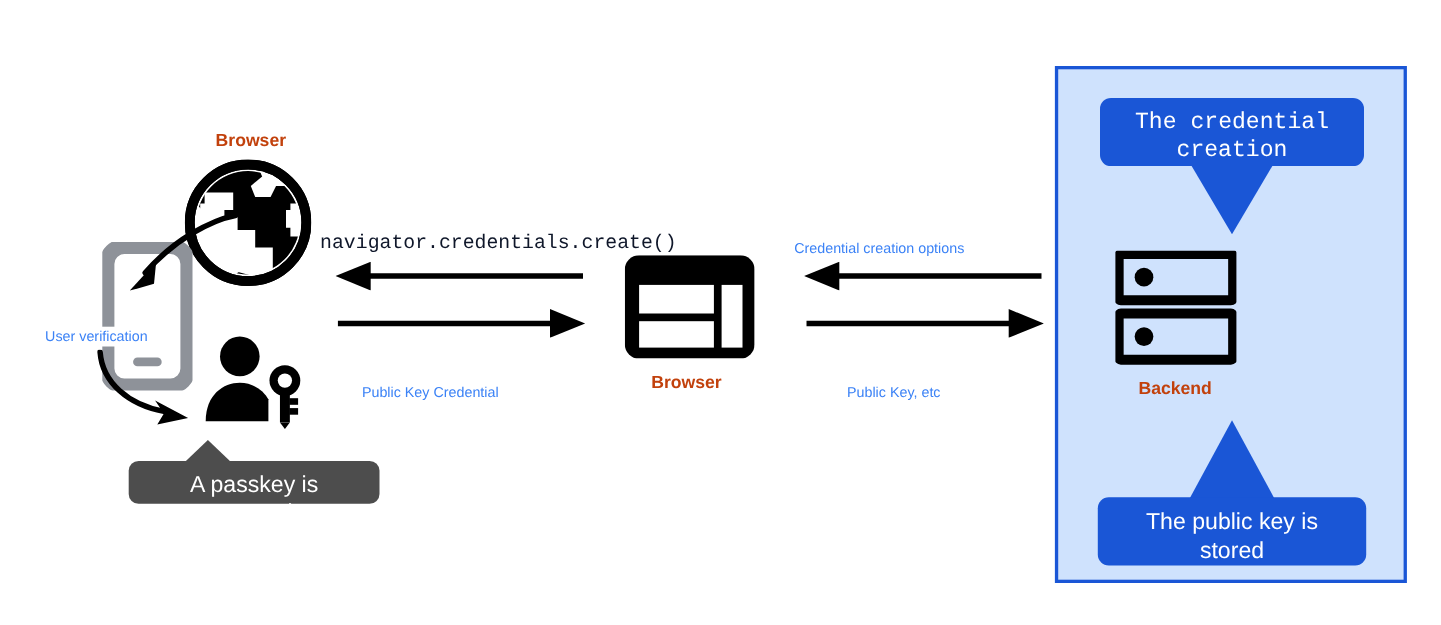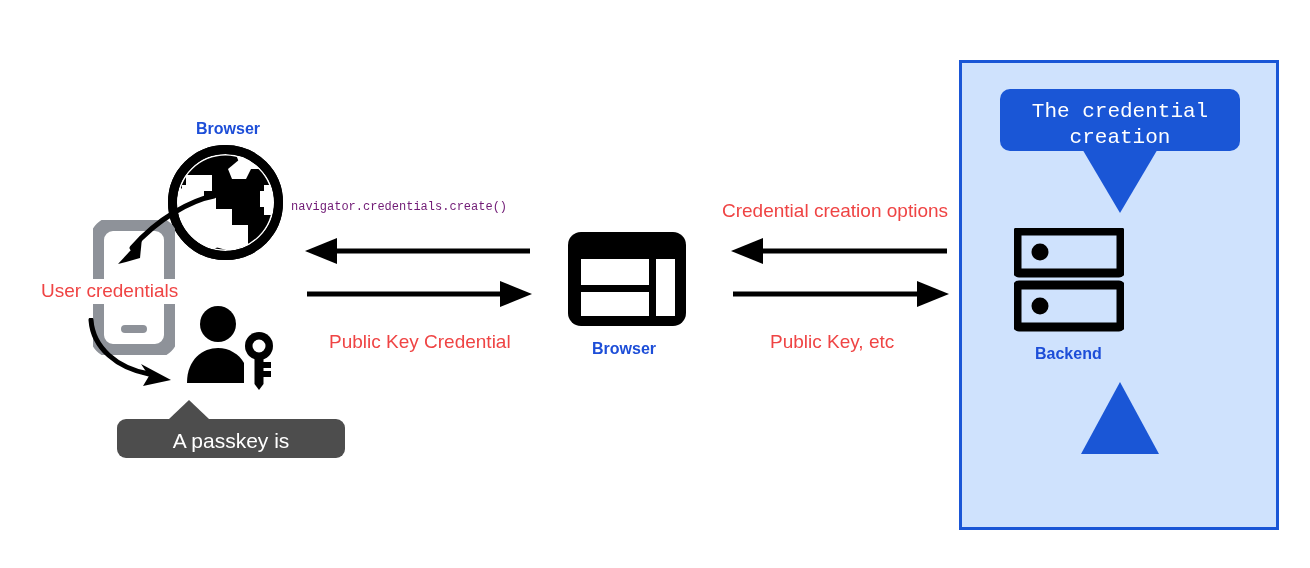--- a/index.html
+++ b/index.html
@@ -15,36 +15,38 @@
     position: relative;
     width: 1310px;
     height: 568px;
     background: #ffffff;
     overflow: hidden;
   }
   .abs { position: absolute; }
 
   
   .label {
-    color: #ef4444;
-    font-size: 19px;
+    color: #3b82f6;
+    font-size: 13px;
     line-height: 1.2;
     white-space: nowrap;
+    margin-top: 18px;
   }
   .label-bold {
     font-weight: bold;
     font-size: 16px;
-    color: #1d4ed8;
+    color: #c2410c;
     white-space: nowrap;
   }
   .label-mono {
     font-family: "Liberation Mono", "DejaVu Sans Mono", monospace;
-    font-size: 12px;
-    color: #701a75;
+    font-size: 18px;
+    color: #0f172a;
     white-space: nowrap;
+    margin-top: 11px;
   }
 
   
   #backend-panel {
     left: 959px;
     top: 60px;
     width: 320px;
     height: 470px;
     background: #cfe2fd;
     border: 3px solid #1a56d6;
@@ -116,20 +118,24 @@
       <circle cx="26" cy="24" r="8.5" fill="#000000"></circle>
       <rect x="3" y="57" width="104" height="42" rx="2" fill="none" stroke="#000000" stroke-width="9"></rect>
       <circle cx="26" cy="78" r="8.5" fill="#000000"></circle>
     </svg>
   </div>
 
   <div class="abs label-bold" style="left:1035px; top:345px;">Backend</div>
 
   <div class="abs tail-up-blue" style="left:1081px; top:382px;"></div>
 
+  <div class="abs tooltip-blue" style="left:998px; top:452px; width:244px; height:62px;">
+    <div>The public key is</div>
+    <div>stored</div>
+  </div>
 
   <div class="abs" style="left:568px; top:232px;">
     <svg width="118" height="94" viewBox="0 0 118 94" xmlns="http://www.w3.org/2000/svg">
       <rect x="0" y="0" width="118" height="94" rx="13" fill="#000000"></rect>
       <rect x="13" y="27" width="68" height="26" fill="#ffffff"></rect>
       <rect x="13" y="60" width="68" height="24" fill="#ffffff"></rect>
       <rect x="88" y="27" width="19" height="57" fill="#ffffff"></rect>
     </svg>
   </div>
   <div class="abs label-bold" style="left:592px; top:340px;">Browser</div>
@@ -176,21 +182,21 @@
     </svg>
   </div>
 
   <div class="abs" style="left:96px; top:190px;">
     <svg width="130" height="90" viewBox="0 0 130 90" xmlns="http://www.w3.org/2000/svg">
       <path d="M118 6 C96 10, 62 28, 36 58" fill="none" stroke="#000000" stroke-width="5" stroke-linecap="round"></path>
       <path d="M22 74 L46 48 L44 68 L30 72 Z" fill="#000000"></path>
     </svg>
   </div>
 
-  <div class="abs label knockout" style="left:38px; top:279px;">User credentials</div>
+  <div class="abs label knockout" style="left:38px; top:279px;">User verification</div>
 
   <div class="abs" style="left:83px; top:318px;">
     <svg width="120" height="75" viewBox="0 0 120 75" xmlns="http://www.w3.org/2000/svg">
       <path d="M8 2 C10 30, 34 50, 66 56" fill="none" stroke="#000000" stroke-width="5" stroke-linecap="round"></path>
       <path d="M88 62 L58 46 L66 58 L60 68 Z" fill="#000000"></path>
     </svg>
   </div>
 
   <div class="abs" style="left:185px; top:305px;">
     <svg width="95" height="85" viewBox="0 0 95 85" xmlns="http://www.w3.org/2000/svg">

